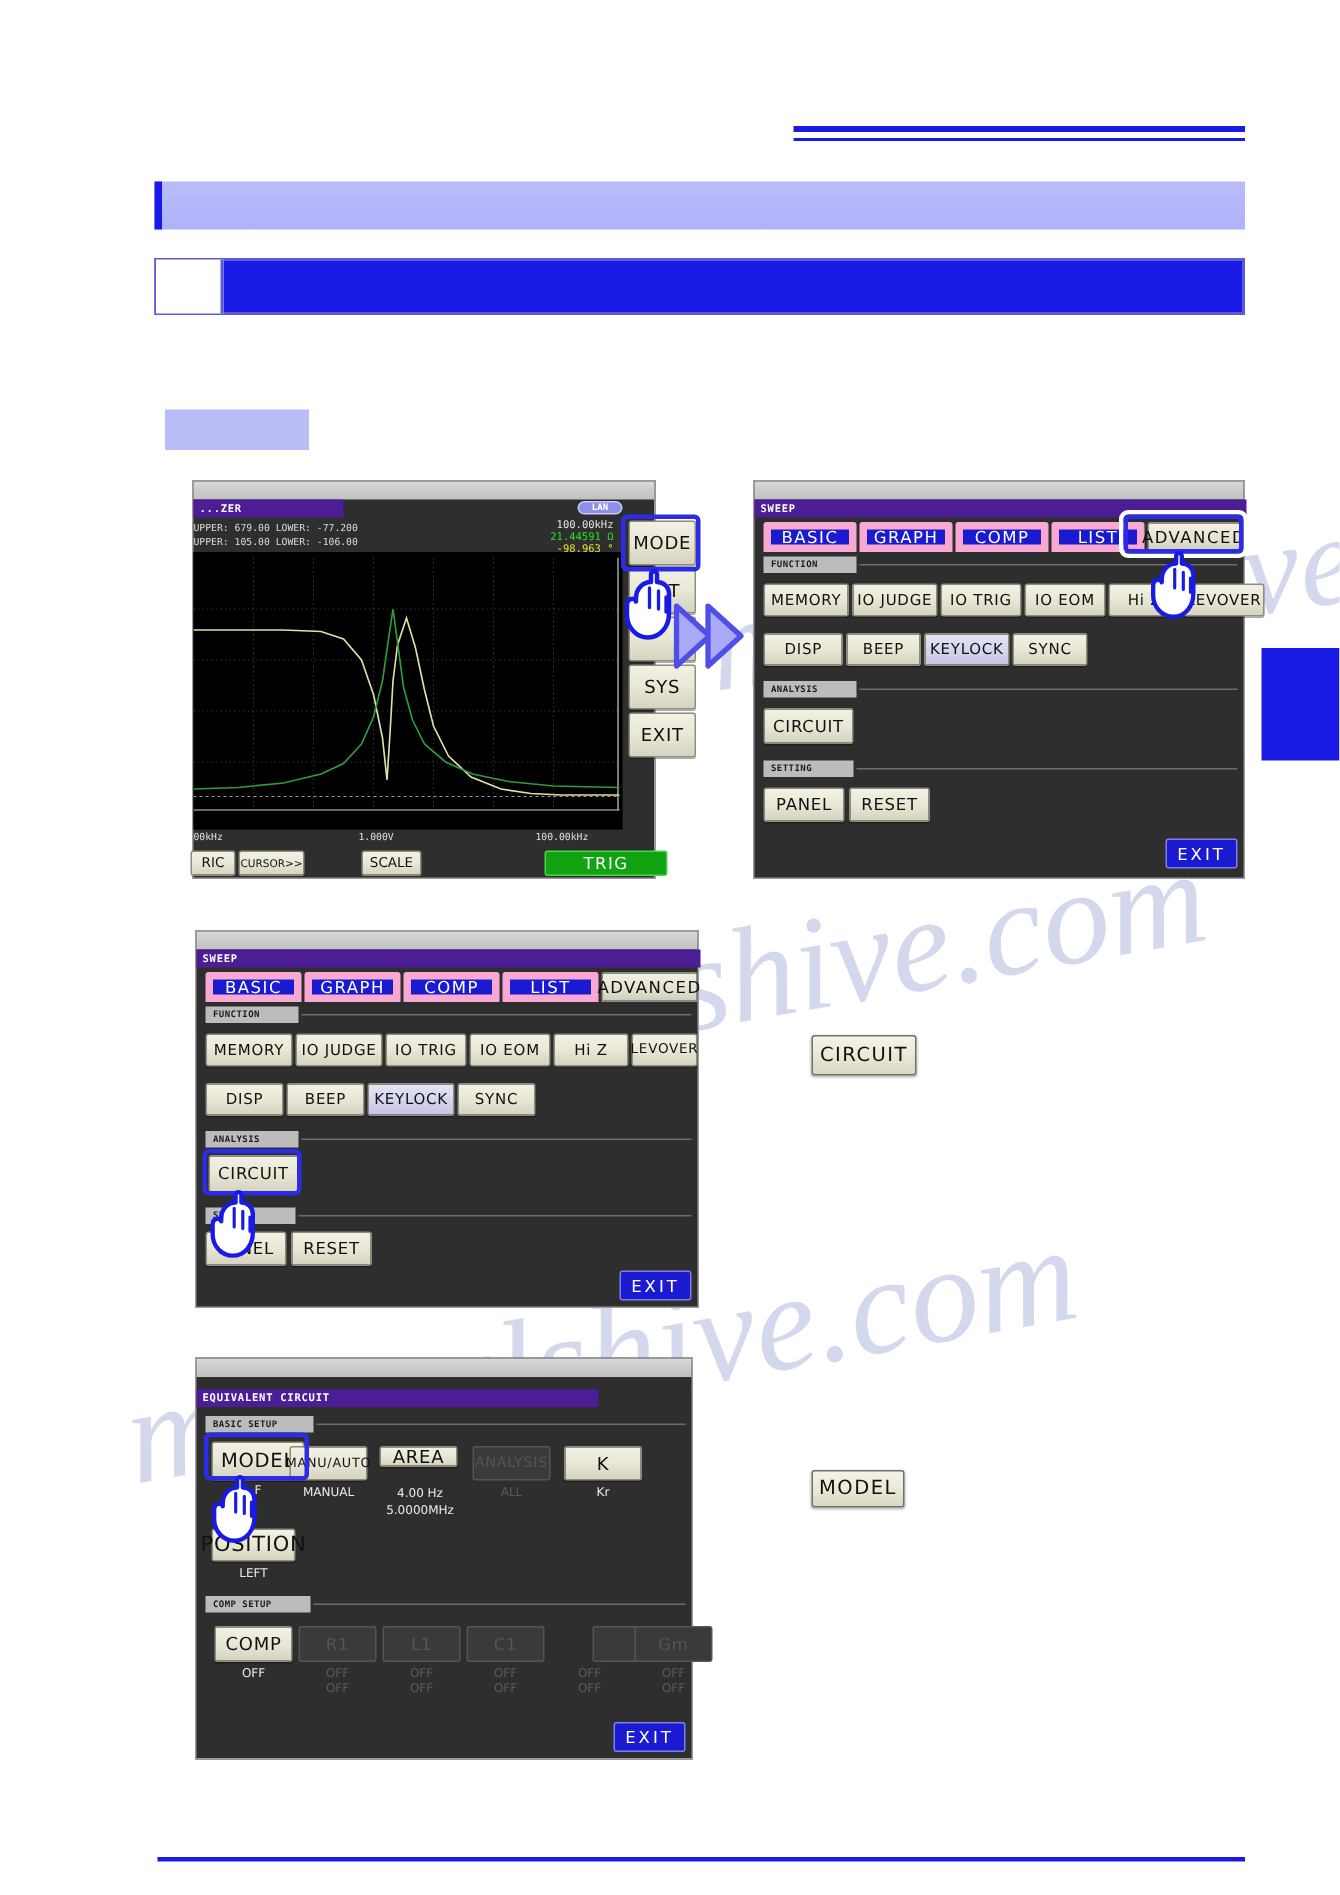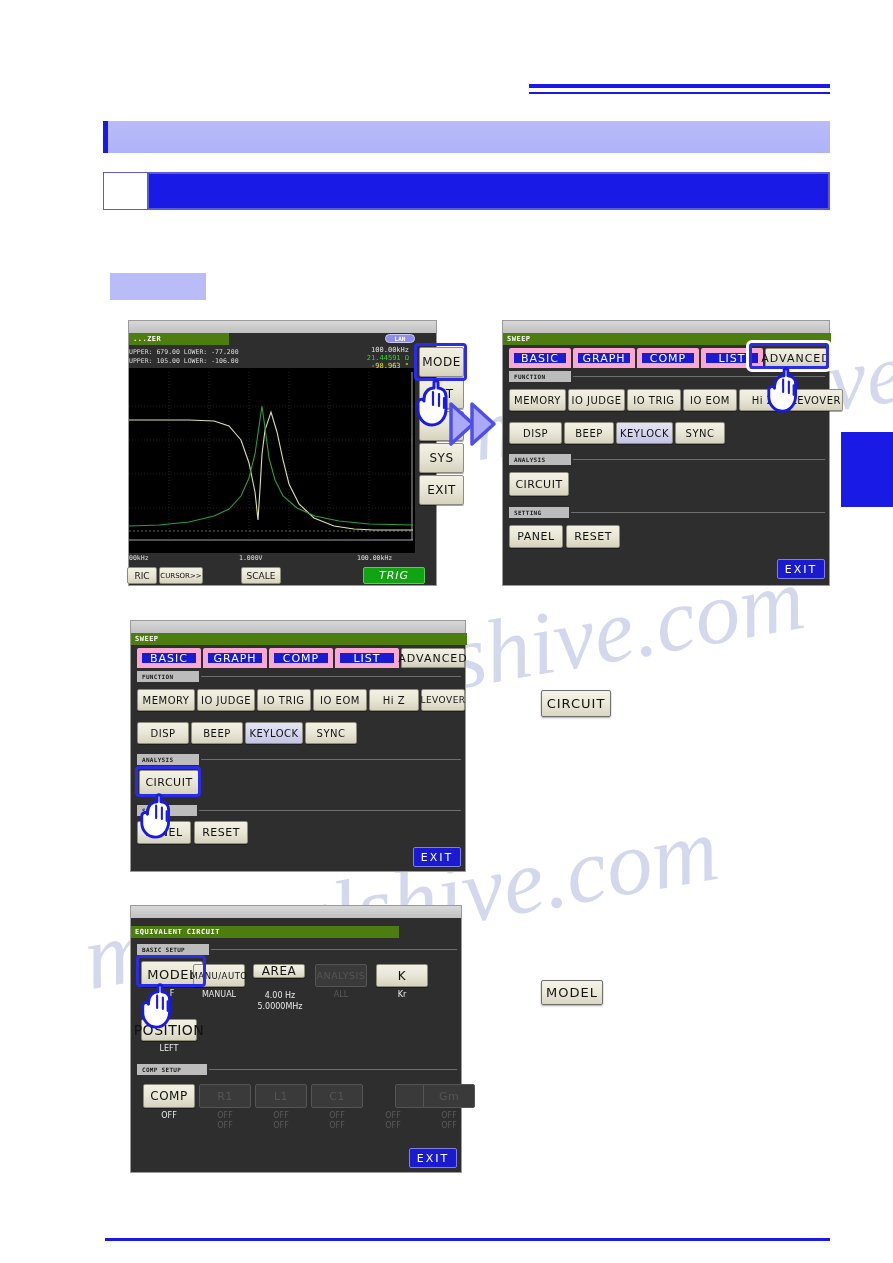--- a/index.html
+++ b/index.html
@@ -87,21 +87,21 @@
     background:#2e2e2e;
     border:1px solid #9a9a9a;
     font-family: "DejaVu Sans", sans-serif;
   }
   .lcd-topbar {
     position:absolute; left:0; top:0; height:12px; width:100%;
     background: linear-gradient(180deg,#d8d8d8,#c0c0c0);
   }
   .lcd-titlebar {
     position:absolute; left:0; height:12px;
-    background:#4d7c0f; color:#fff;
+    background:#4c1d95; color:#fff;
     font-size:7px; letter-spacing:.5px; font-weight:bold;
     padding-left:4px; line-height:12px;
     font-family:"DejaVu Sans Mono", monospace;
   }
   .grp-tag {
     position:absolute; height:11px; background:#bcbcbc; color:#1a1a1a;
     font-size:6px; font-weight:bold; line-height:11px; padding:0 5px;
     font-family:"DejaVu Sans Mono", monospace; letter-spacing:.3px;
   }
   .grp-rule {
@@ -310,21 +310,21 @@
 
     <div class="key" style="left:290px; top:26px; width:45px; height:30px; font-size:12px;">MODE</div>
     <div class="key" style="left:290px; top:58px; width:45px; height:30px; font-size:12px;">SET</div>
     <div class="key" style="left:290px; top:90px; width:45px; height:30px; font-size:12px;"></div>
     <div class="key" style="left:290px; top:122px; width:45px; height:30px; font-size:12px;">SYS</div>
     <div class="key" style="left:290px; top:154px; width:45px; height:30px; font-size:12px;">EXIT</div>
 
     <div class="softkey" style="left:-2px; top:246px; width:30px; height:17px;">RIC</div>
     <div class="softkey" style="left:30px; top:246px; width:44px; height:17px; font-size:7px;">CURSOR&gt;&gt;</div>
     <div class="softkey" style="left:112px; top:246px; width:40px; height:17px;">SCALE</div>
-    <div class="trigbtn" style="left:234px; top:246px; width:62px; height:17px;font-style:italic;">TRIG</div>
+    <div class="trigbtn" style="left:234px; top:246px; width:82px; height:17px;">TRIG</div>
   </div>
 
   <div class="ring" style="left:414px; top:343px; width:53px; height:38px;"></div>
   <svg class="hand" style="left:413px; top:378px;" width="46" height="54" viewBox="0 0 46 54">
     <path d="M11,21 C11,14 16,10 21,10 L21,5 C21,2 25,2 25,5 L25,10
              C29,10 33,13 33,18 L33,31 C33,40 27,47 19,47
              C11,47 5,40 5,32 L5,25 C5,21 10,20 11,23 Z" fill="#ffffff" stroke="#1a1ae6" stroke-width="3" stroke-linejoin="round"></path>
     <path d="M20,14 L20,27 M26,16 L26,28 M31,20 L31,30" stroke="#1a1ae6" stroke-width="2.2" fill="none" stroke-linecap="round"></path>
   </svg>
 

